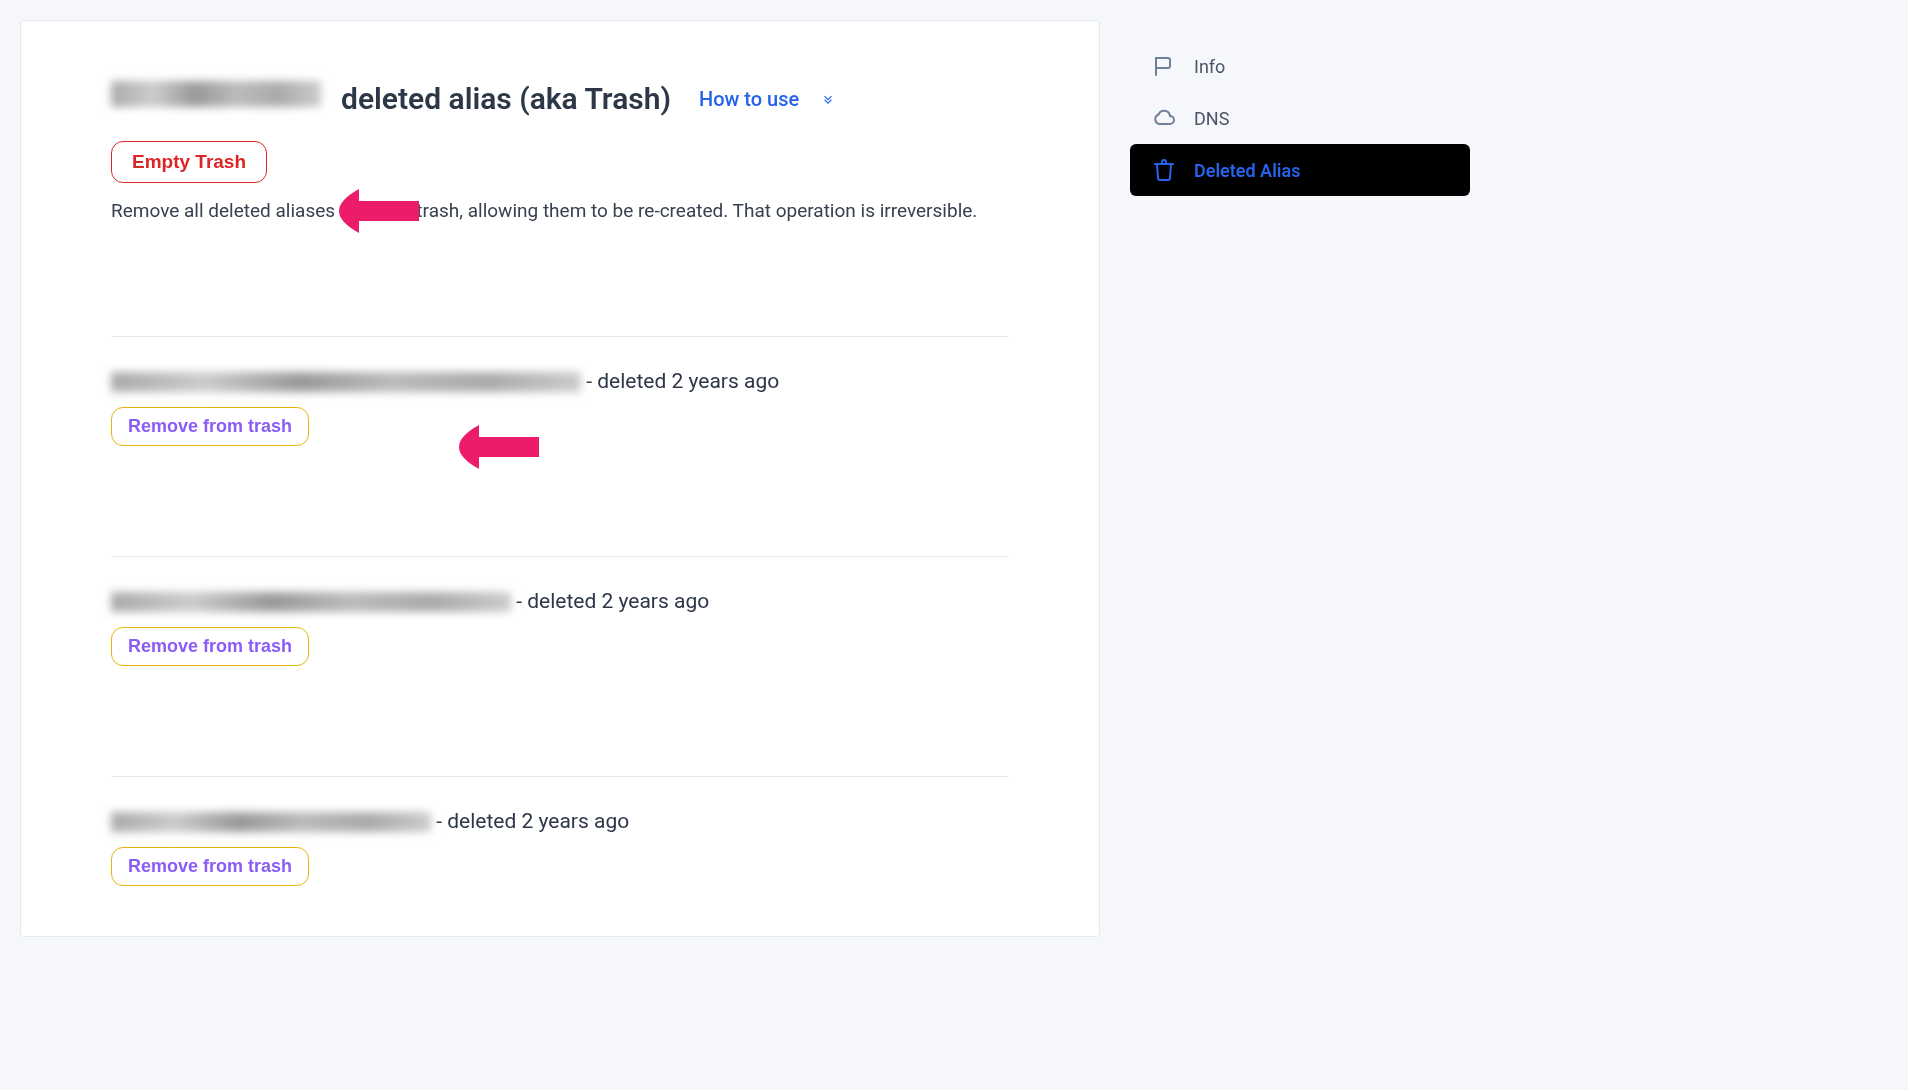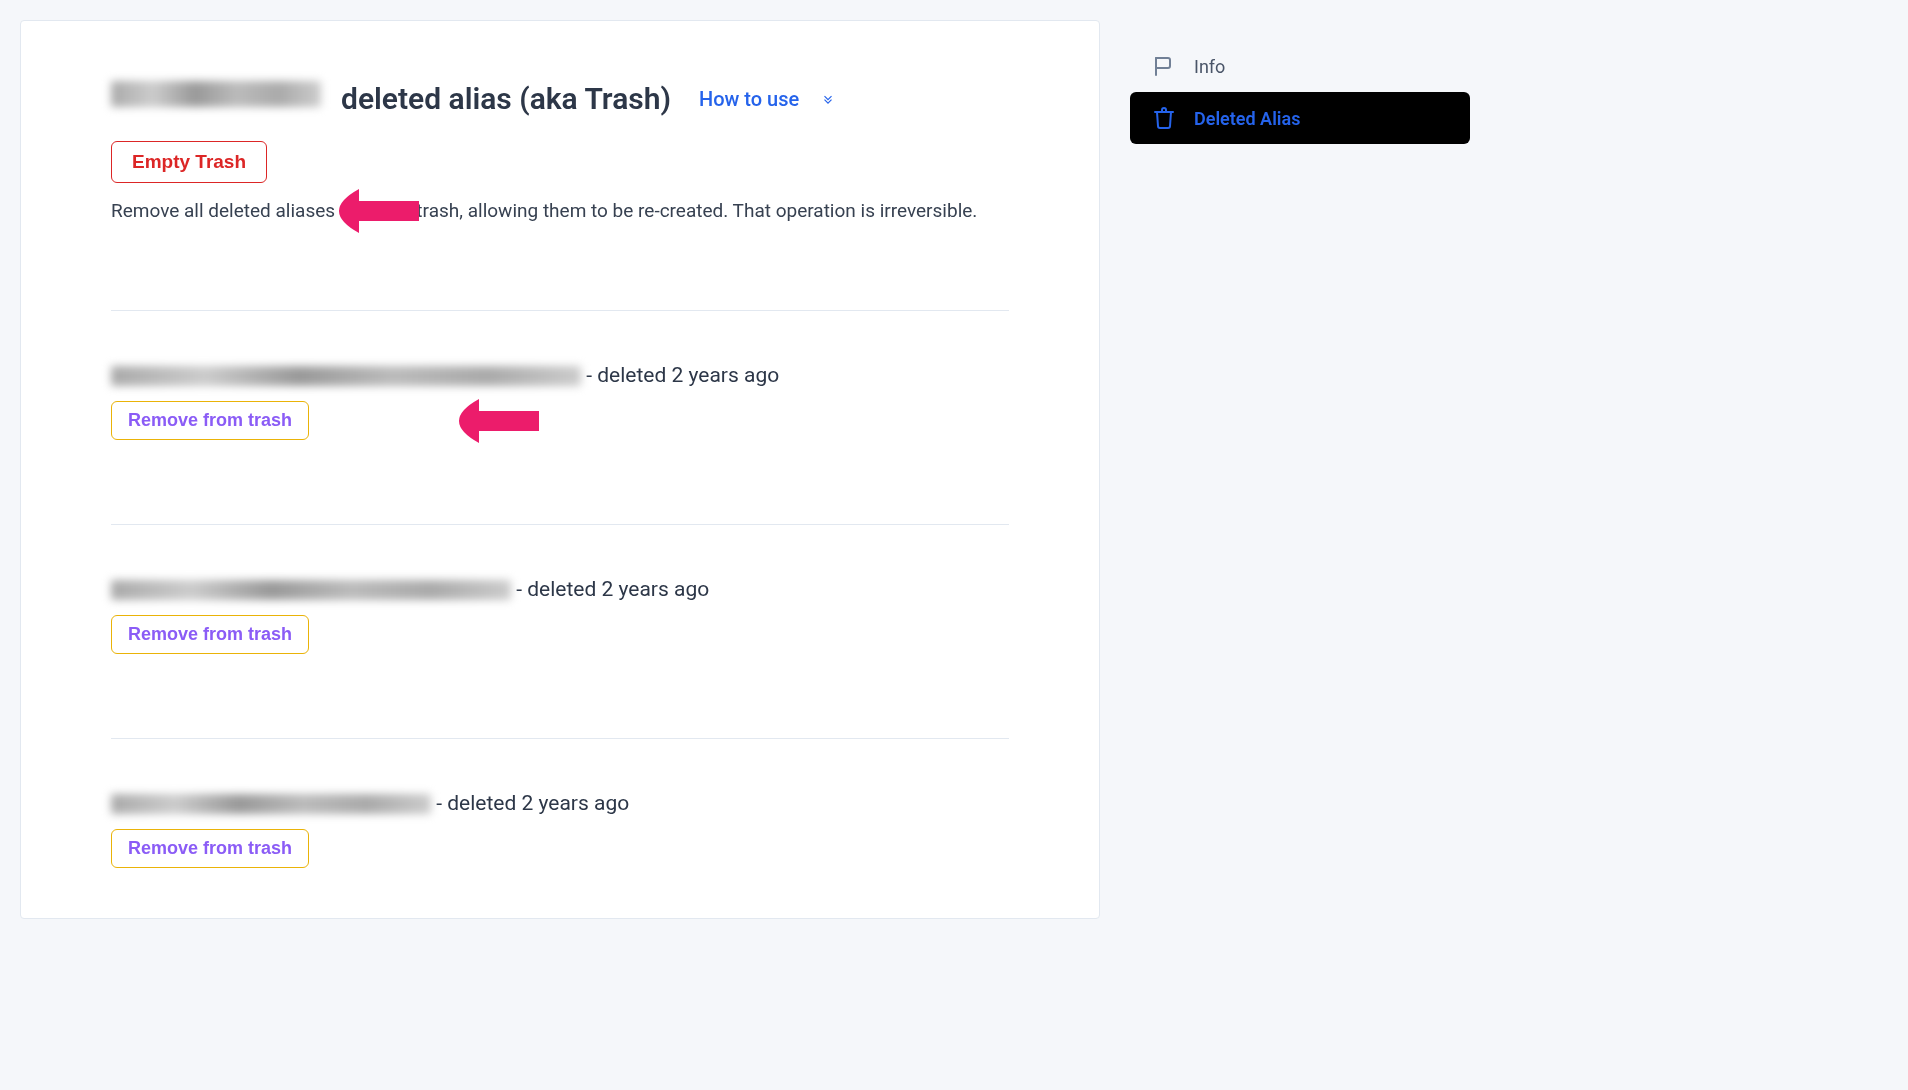--- a/index.html
+++ b/index.html
@@ -104,21 +104,21 @@
       filter: blur(4px);
       color: transparent;
       border-radius: 2px;
       user-select: none;
     }
     .btn {
       display: inline-block;
       padding: 9px 20px;
       font-size: 19px;
       font-weight: 600;
-      border-radius: 6px;
+      border-radius: 12px;
       background: #fff;
       cursor: pointer;
     }
     .btn-danger {
       border: 1.5px solid #dc2626;
       color: #dc2626;
     }
     .btn-warning {
       border: 1.5px solid #eab308;
       color: #8b5cf6;
@@ -126,23 +126,23 @@
       padding: 8px 16px;
     }
     .description {
       font-size: 19px;
       color: #374151;
       margin-top: 14px;
       line-height: 1.5;
     }
     .alias-item {
       border-top: 1px solid #e2e8f0;
-      padding-top: 52px;
+      padding-top: 32px;
       padding-bottom: 40px;
-      margin-top: 44px;
+      margin-top: 70px;
     }
     .alias-item:first-of-type { margin-top: 0; }
     .alias-line {
       font-size: 21px;
       color: #2d3748;
       margin-bottom: 14px;
     }
     .alias-line .blurred {
       height: 20px;
       vertical-align: middle;
@@ -227,20 +227,28 @@
   <div class="sidebar">
     <div class="sidebar-item">
       <span class="sidebar-icon">
         <svg viewBox="0 0 24 24">
             <path d="M4 21V4"></path>
             <path d="M4 4h12s2 0 2 2v6s0 2-2 2H4"></path>
           </svg>
       </span>
       <span>Info</span>
     </div>
+    <div class="sidebar-item">
+      <span class="sidebar-icon">
+        <svg viewBox="0 0 24 24">
+            <path d="M18 18a4 4 0 0 0 0-8 6 6 0 0 0-11.5-1.5A5 5 0 0 0 7 18h11z"></path>
+          </svg>
+      </span>
+      <span>DNS</span>
+    </div>
     <div class="sidebar-item active">
       <span class="sidebar-icon">
         <svg viewBox="0 0 24 24">
             <polyline points="3 6 5 6 21 6"></polyline>
             <path d="M19 6l-1 14a2 2 0 0 1-2 2H8a2 2 0 0 1-2-2L5 6"></path>
             <path d="M10 6V4a2 2 0 0 1 2-2h0a2 2 0 0 1 2 2v2"></path>
           </svg>
       </span>
       <span>Deleted Alias</span>
     </div>

